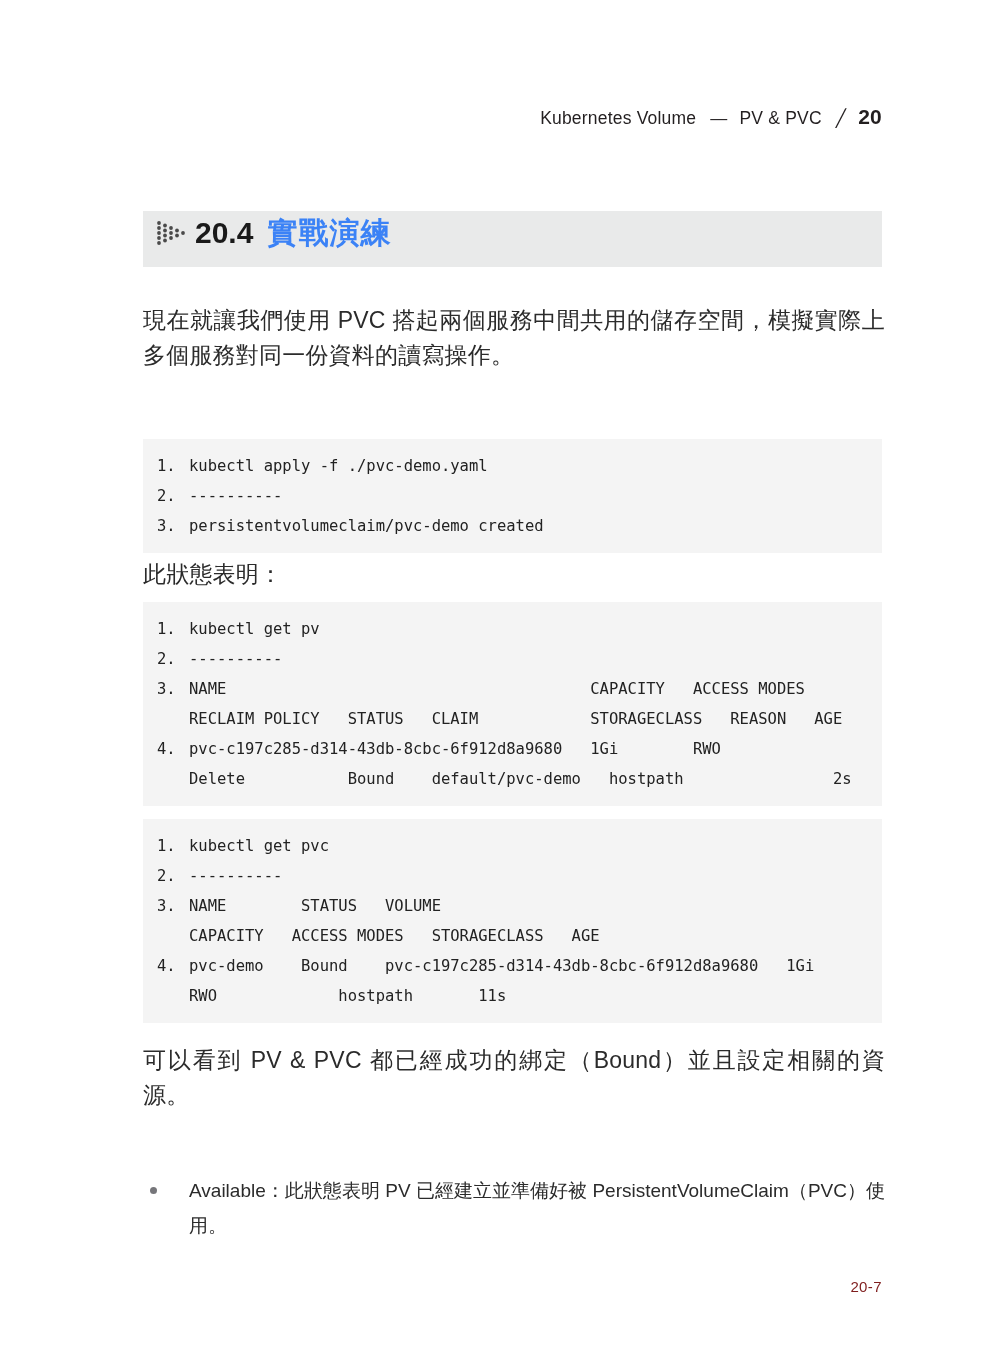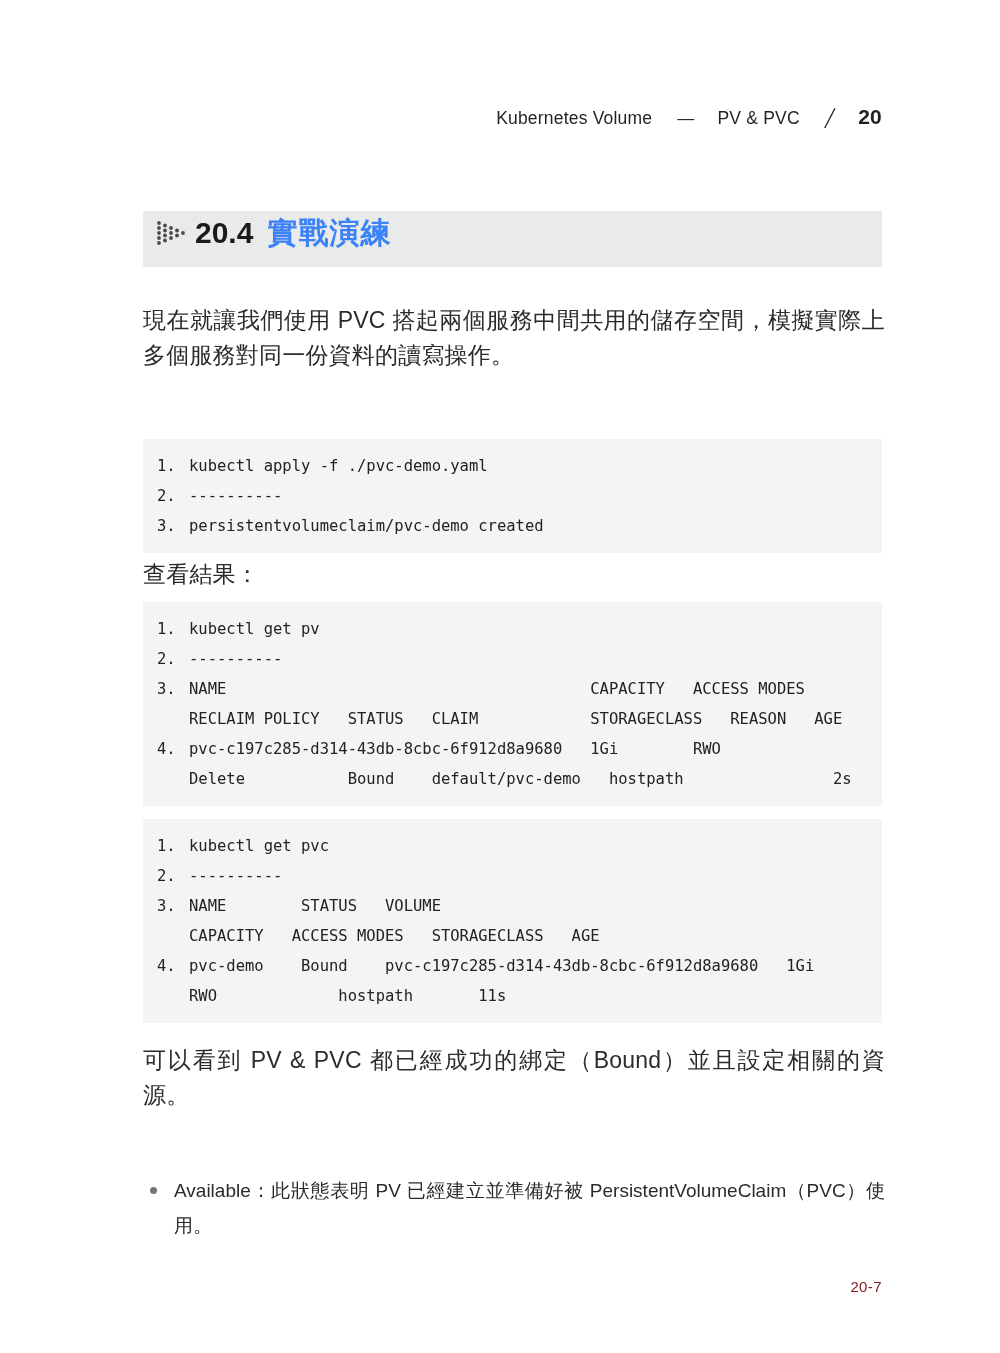--- a/index.html
+++ b/index.html
@@ -27,21 +27,21 @@
   .running-header {
     position: absolute;
     top: 105px;
     right: 118px;
     font-size: 17.5px;
     letter-spacing: 0.2px;
     color: #231f20;
     white-space: nowrap;
     display: flex;
     align-items: baseline;
-    gap: 16px;
+    gap: 5px;
   }
   .running-header .rh-text { font-weight: 400; }
   .running-header .rh-sep {
     margin: 0 7px 0 9px;
     font-size: 17px;
     color: #231f20;
   }
   .running-header .rh-num {
     font-weight: 700;
     font-size: 21px;
@@ -218,21 +218,21 @@
     <div class="code-line">
       <span class="code-num">2.</span>
       <span class="code-text">----------</span>
     </div>
     <div class="code-line">
       <span class="code-num">3.</span>
       <span class="code-text">persistentvolumeclaim/pvc-demo created</span>
     </div>
   </div>
 
-  <div class="para" style="top:557px;">查看結果：</div>
+  <div class="para" style="top:557px;">此狀態表明：</div>
 
   <div class="code-block" style="top:602px;">
     <div class="code-line">
       <span class="code-num">1.</span>
       <span class="code-text">kubectl get pv</span>
     </div>
     <div class="code-line">
       <span class="code-num">2.</span>
       <span class="code-text">----------</span>
     </div>
@@ -261,20 +261,20 @@
     </div>
     <div class="code-line">
       <span class="code-num">4.</span>
       <span class="code-text"><span class="wrap2">pvc-demo    Bound    pvc-c197c285-d314-43db-8cbc-6f912d8a9680   1Gi</span><span class="wrap2">RWO             hostpath       11s</span></span>
     </div>
   </div>
 
   <div class="para" style="top:1043px;">可以看到 PV &amp; PVC 都已經成功的綁定（Bound）並且設定相關的資源。</div>
 
 
-  <div class="bullet-item" style="top:1173px;">
+  <div class="bullet-item" style="top:1173px;gap:15px;">
     <span class="bullet-dot"></span>
     <span class="bullet-text">Available：此狀態表明 PV 已經建立並準備好被 PersistentVolumeClaim（PVC）使用。</span>
   </div>
 
   <div class="footer-page">20-7</div>
 
 </div>
 
 </body></html>

